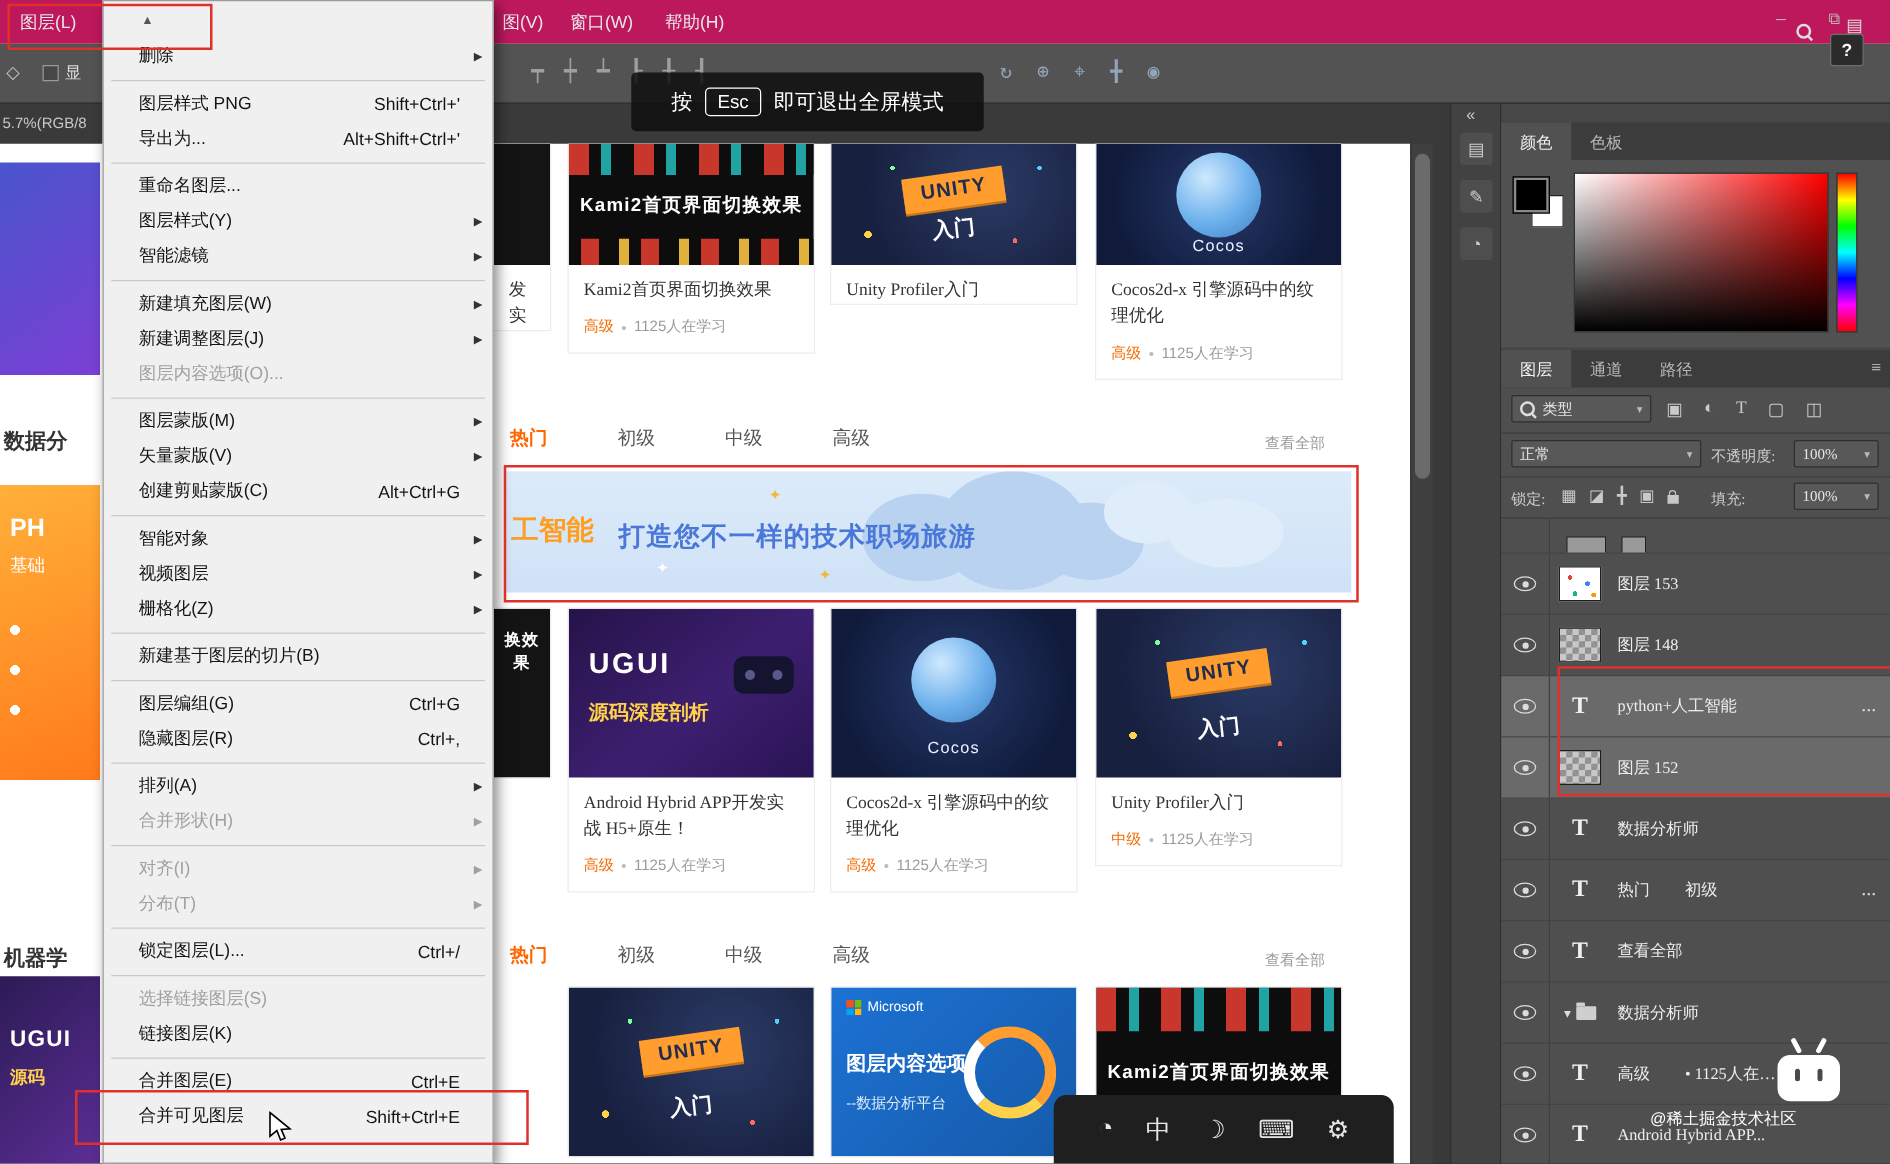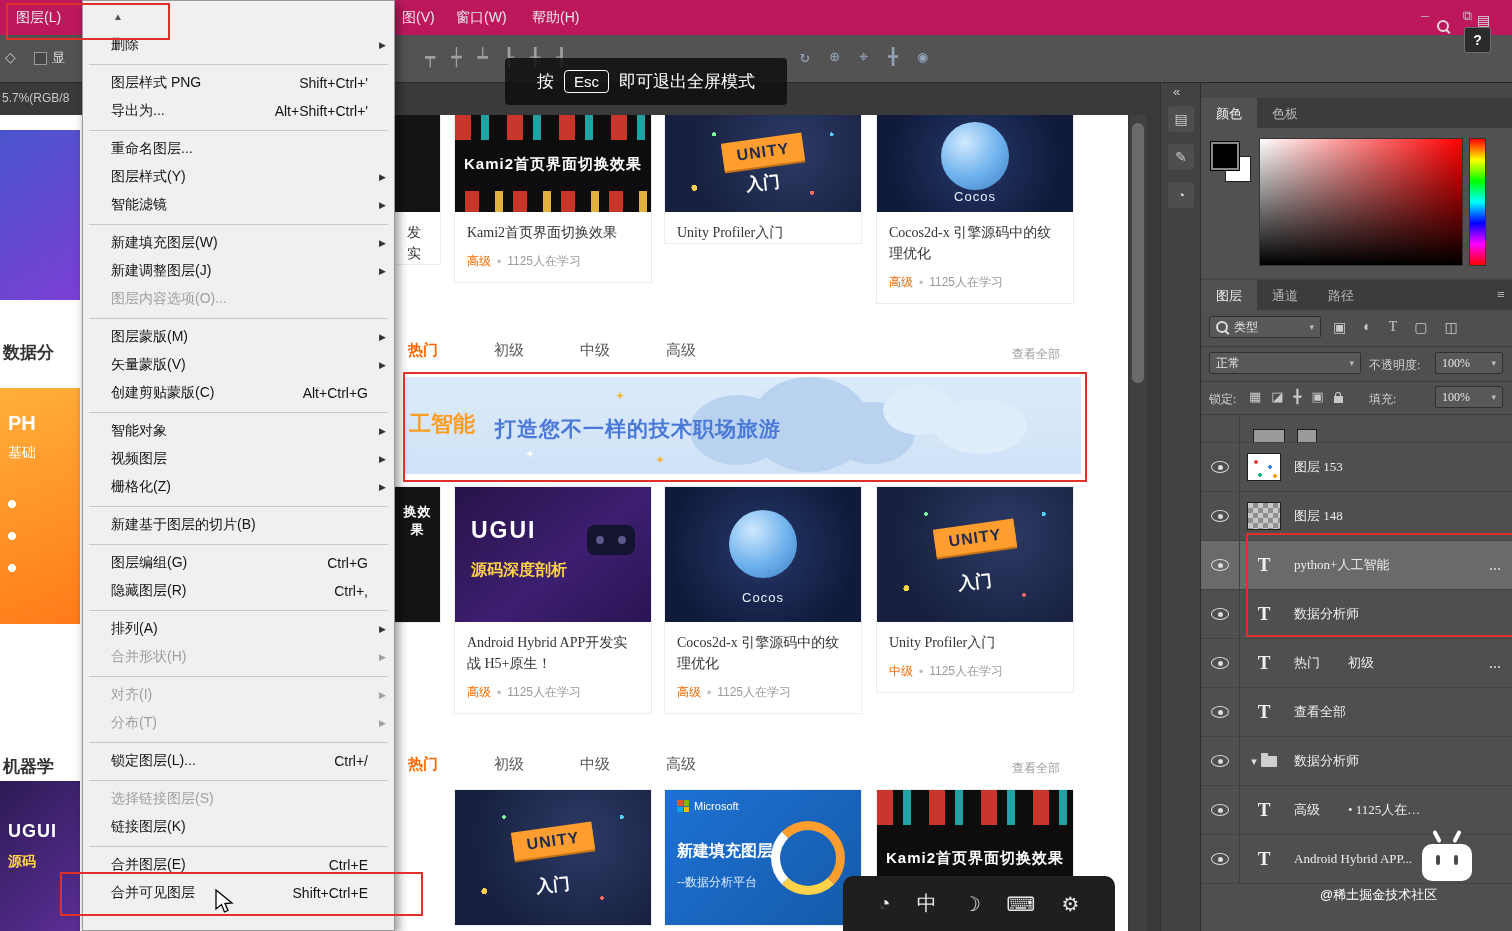--- a/index.html
+++ b/index.html
@@ -344,21 +344,21 @@
           <div class="thumb t-ms" style="height: 135px;">
             <div class="ms-brand">
               <span class="ms-grid">
                 <i></i>
                 <i></i>
                 <i></i>
                 <i></i>
               </span>
               <span>Microsoft</span>
             </div>
-            <div class="ms-l1">新建填充图层</div>
+            <div class="ms-l1">图层内容选项</div>
             <div class="ms-l2">--数据分析平台</div>
             <div class="ring"></div>
           </div>
         </div>
         <div class="card" style="left: 877px; top: 675px; width: 196px;">
           <div class="thumb t-kami2" style="height: 135px;">
             <span class="k-label">Kami2首页界面切换效果</span>
           </div>
         </div>
       </div>
@@ -631,20 +631,29 @@
           <div class="lrow sel">
             <div class="eye-cell">
               <span class="eye"></span>
             </div>
             <div class="thumb-cell">
               <span class="tglyph">T</span>
             </div>
             <span class="lname">python+人工智能</span>
             <span class="ltrail">...</span>
           </div>
+          <div class="lrow sel">
+            <div class="eye-cell">
+              <span class="eye"></span>
+            </div>
+            <div class="thumb-cell">
+              <div class="th checker"></div>
+            </div>
+            <span class="lname">图层 152</span>
+          </div>
           <div class="lrow">
             <div class="eye-cell">
               <span class="eye"></span>
             </div>
             <div class="thumb-cell">
               <span class="tglyph">T</span>
             </div>
             <span class="lname">数据分析师</span>
           </div>
           <div class="lrow">

